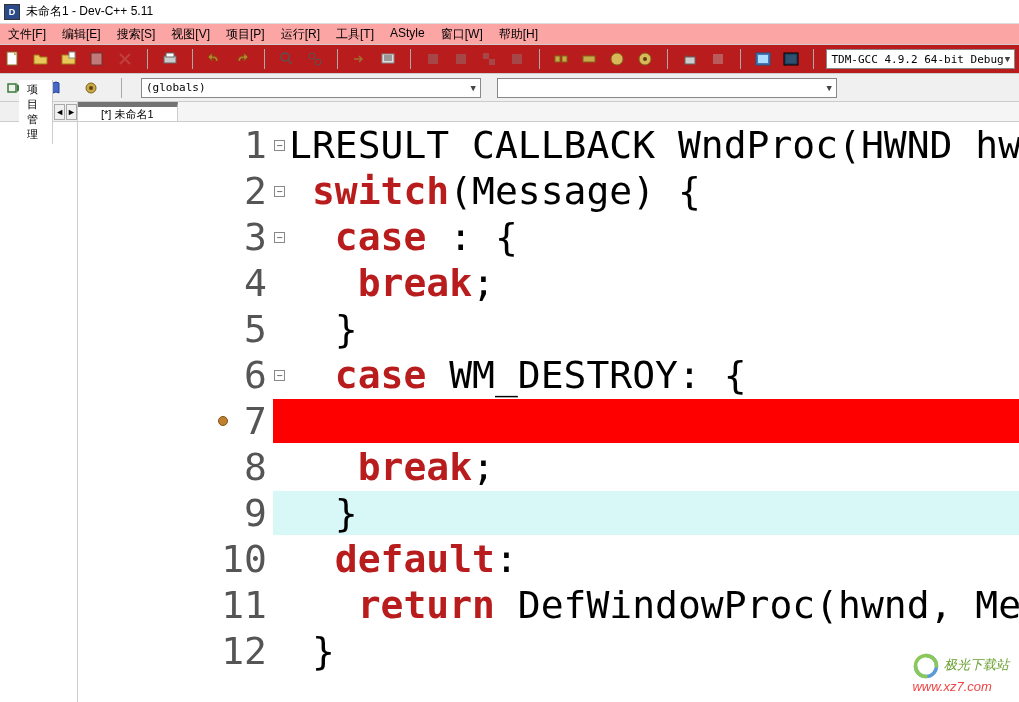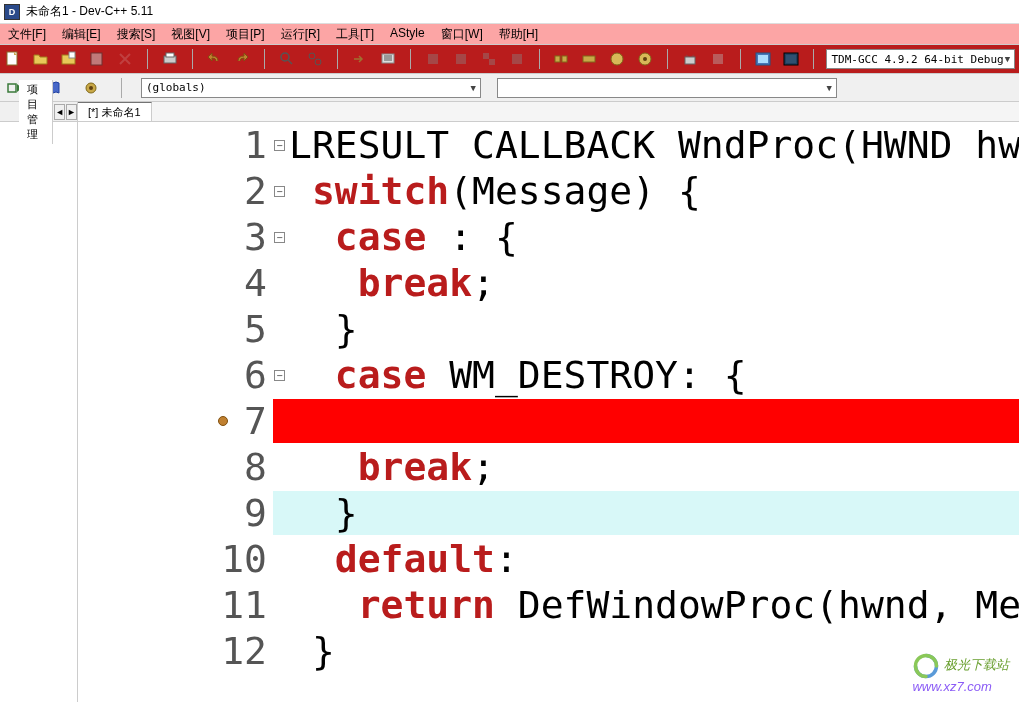--- a/index.html
+++ b/index.html
@@ -20,21 +20,21 @@
   .tb-combo .arrow { margin-left: auto; font-size: 9px; color: #444;}
   
   .workarea { display: flex; height: calc(702px - 24px - 20px - 30px - 28px); }
   .sidebar { width: 130px; border-right: 1px solid #ccc; background: #fff; }
   .sidebar-tabs { height: 20px; display: flex; align-items: center; border-bottom: 1px solid #ccc; background: #f0f0f0; font-size: 11px;}
   .sidebar-tab { padding: 2px 8px; border-right: 1px solid #ccc; background:#fff;margin-left:19px;}
   .nav-arrow { width: 14px; height: 16px; display:inline-flex; align-items:center; justify-content:center; border:1px solid #aaa; font-size:9px; cursor:pointer; margin-left:1px;}
   
   .editor-area { flex: 1; display: flex; flex-direction: column; }
   .editor-tabs { height: 20px; display: flex; background: #f5f5f5; border-bottom: 1px solid #ccc; }
-  .editor-tab { padding: 2px 10px; background: #fff; border-right: 1px solid #ccc; border-top: 1px solid #737373; font-size: 11px; display:flex; align-items:center;}
+  .editor-tab { padding: 2px 23px; background: #fff; border-right: 1px solid #ccc; border-top: 5px solid #737373; font-size: 11px; display:flex; align-items:center;}
   
   .code-editor { flex: 1; background: #fff; font-family: "Consolas", monospace; overflow: hidden; }
   .code-line { display: flex; height: 46px; align-items: center; }
   .gutter { width: 195px; min-width:195px; display: flex; align-items: center; justify-content: flex-end; padding-right: 6px; position: relative; }
   .line-num { font-size: 38px; color: #555; font-family: "Consolas", monospace; }
   .fold { position: absolute; right: -12px; width: 11px; height: 11px; border: 1px solid #888; background: #fff; font-size: 10px; line-height: 9px; text-align: center; color: #555; cursor:pointer;}
   .breakpoint { position:absolute; left: 140px; width:10px; height:10px; border-radius:50%; background:#c08030; border:1px solid #805010;}
   .code-text { font-size: 38px; white-space: pre; padding-left: 16px; flex:1; }
   .kw { font-weight: bold; color: #b91c1c; }
   .hl-red { background: #ff0000; color: #fff; }
@@ -337,14 +337,14 @@
       </div>
   </div>
 </div>
 
 <div class="watermark">
   <svg class="swirl" viewBox="0 0 32 32">
       <path d="M16 4 A12 12 0 1 1 4 16" fill="none" stroke="#5a9ad8" stroke-width="4" stroke-linecap="round"></path>
       <path d="M16 28 A12 12 0 1 1 28 16" fill="none" stroke="#8ac858" stroke-width="4" stroke-linecap="round"></path>
     </svg>
   <span>极光下载站</span><br>
-  <span style="color:#8b5cf6">www.xz7.com</span>
+  <span style="color:#ef4444">www.xz7.com</span>
 </div>
 
 </body></html>

